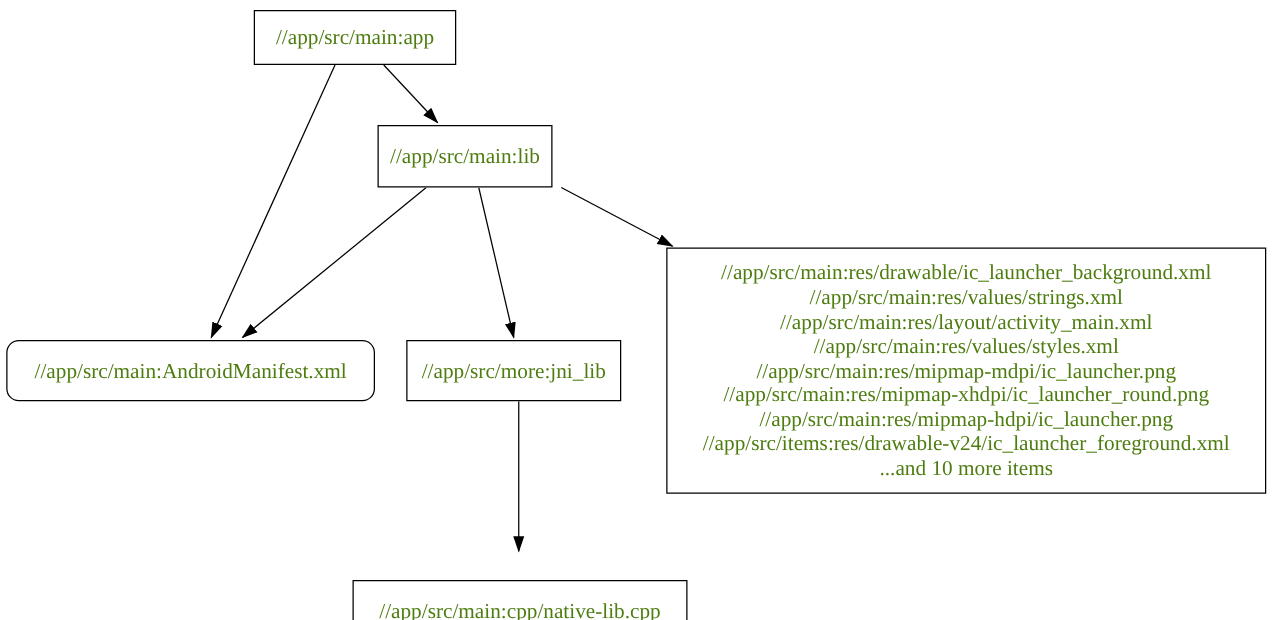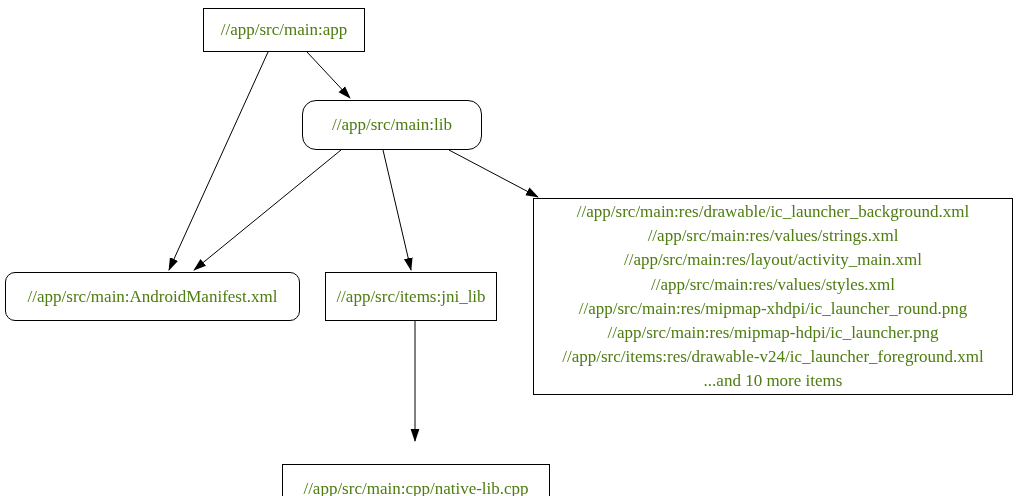--- a/index.html
+++ b/index.html
@@ -32,21 +32,21 @@
     color: #4d7c0f;
     display: flex;
     align-items: center;
     justify-content: center;
     font-size: 17px;
     white-space: nowrap;
     line-height: 1.15;
   }
   .node.multiline {
     flex-direction: column;
-    justify-content: space-between;
+    justify-content: center;
     padding: 3px 20px;
   }
   .node.multiline .res-line {
     display: block;
     height: 19.6px;
     line-height: 19.6px;
     text-align: center;
     font-size: 17px;
     white-space: nowrap;
   }
@@ -67,37 +67,38 @@
     <line x1="341" y1="150" x2="194" y2="270" stroke="#000000" stroke-width="1" marker-end="url(#arrow)"></line>
     <line x1="383" y1="150" x2="411" y2="270" stroke="#000000" stroke-width="1" marker-end="url(#arrow)"></line>
     <line x1="449" y1="150" x2="538" y2="197" stroke="#000000" stroke-width="1" marker-end="url(#arrow)"></line>
     <line x1="415" y1="321" x2="415" y2="441" stroke="#000000" stroke-width="1" marker-end="url(#arrow)"></line>
   </svg>
 
   <div class="node" style="left:203px; top:8px; width:162px; height:44px;">
     <span>//app/src/main:app</span>
   </div>
 
-  <div class="node" style="left:302px; top:100px; width:180px; height:50px;border-radius:14px;">
+  <div class="node" style="left:302px; top:100px; width:140px; height:50px;">
     <span>//app/src/main:lib</span>
   </div>
 
   <div class="node" style="left:5px; top:272px; width:295px; height:49px;border-radius:10px;">
     <span>//app/src/main:AndroidManifest.xml</span>
   </div>
 
   <div class="node" style="left:325px; top:272px; width:172px; height:49px;">
-    <span>//app/src/items:jni_lib</span>
+    <span>//app/src/more:jni_lib</span>
   </div>
 
   <div class="node multiline" style="left:533px; top:198px; width:480px; height:197px;">
     <span class="res-line">//app/src/main:res/drawable/ic_launcher_background.xml</span>
     <span class="res-line">//app/src/main:res/values/strings.xml</span>
     <span class="res-line">//app/src/main:res/layout/activity_main.xml</span>
     <span class="res-line">//app/src/main:res/values/styles.xml</span>
+    <span class="res-line">//app/src/main:res/mipmap-mdpi/ic_launcher.png</span>
     <span class="res-line">//app/src/main:res/mipmap-xhdpi/ic_launcher_round.png</span>
     <span class="res-line">//app/src/main:res/mipmap-hdpi/ic_launcher.png</span>
     <span class="res-line">//app/src/items:res/drawable-v24/ic_launcher_foreground.xml</span>
     <span class="res-line">...and 10 more items</span>
   </div>
 
   <div class="node" style="left:282px; top:464px; width:268px; height:49px;">
     <span>//app/src/main:cpp/native-lib.cpp</span>
   </div>
 

